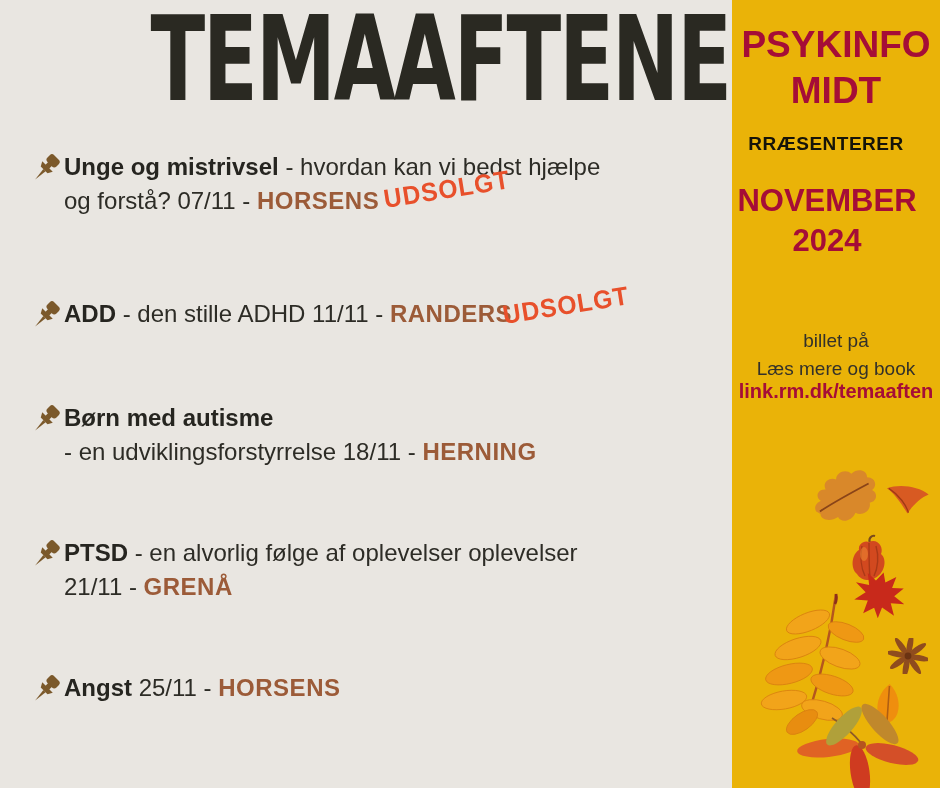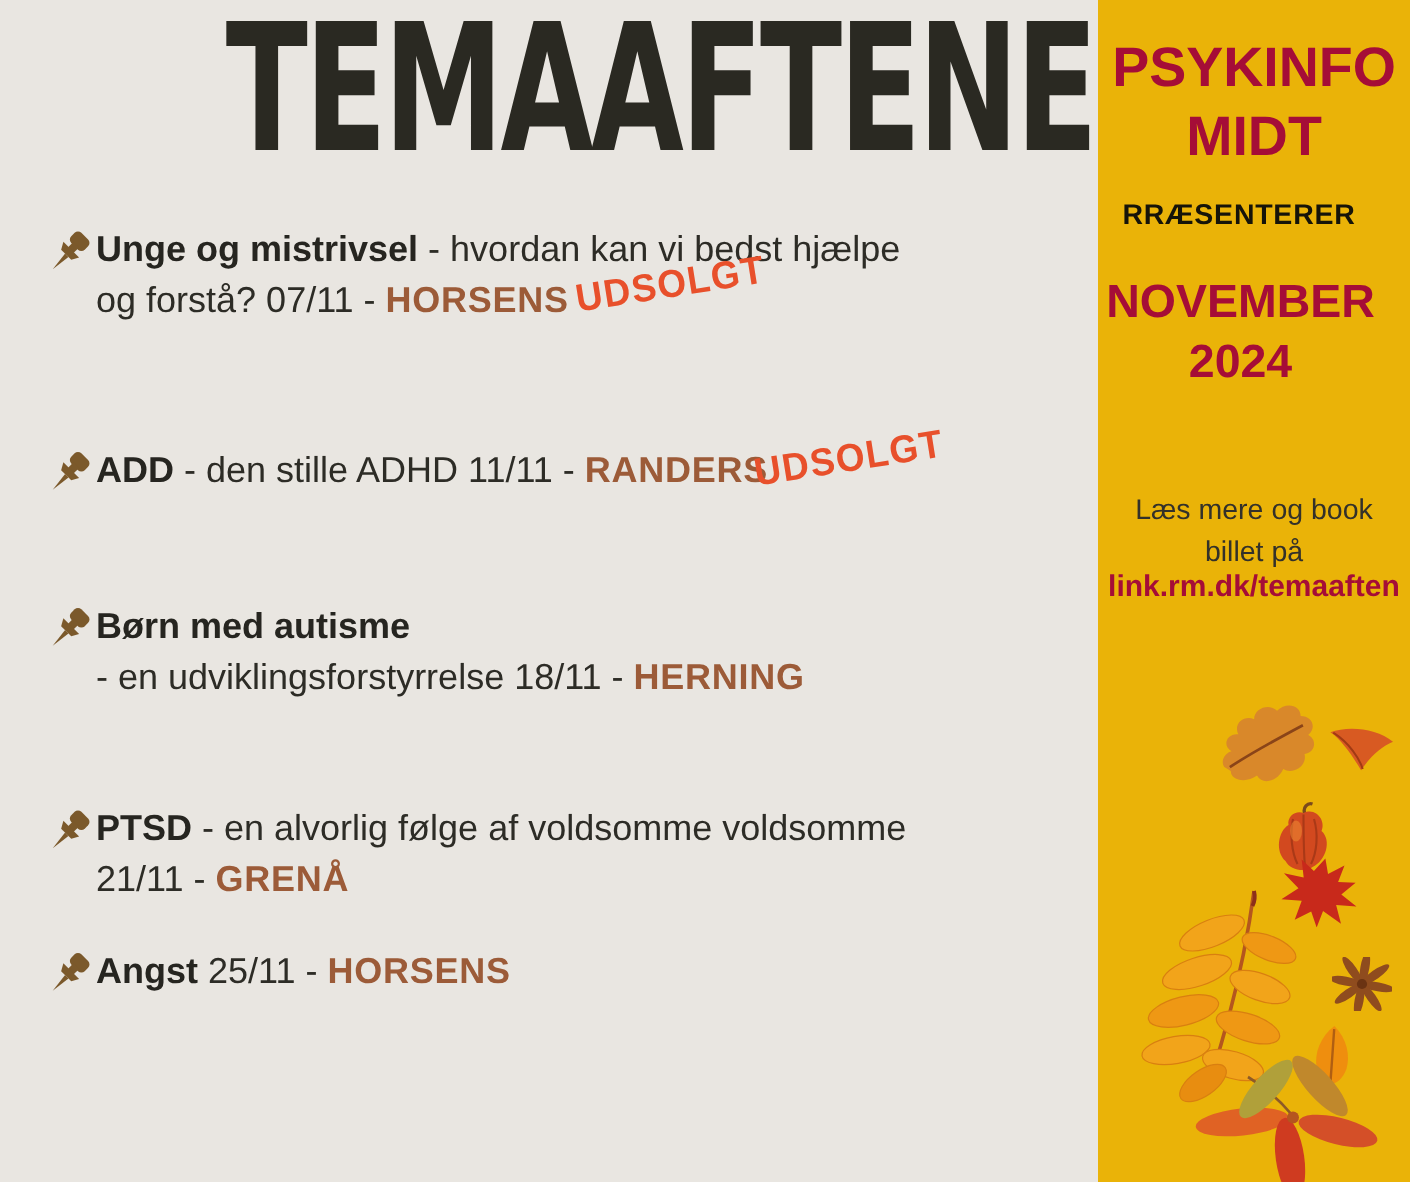--- a/index.html
+++ b/index.html
@@ -146,26 +146,26 @@
       <svg width="36" height="36" viewBox="0 0 34 34">
           <g fill="#7b592b" transform="rotate(45 17 16)">
             <rect x="11" y="2" width="12" height="9" rx="3"></rect>
             <rect x="14.5" y="9.5" width="5" height="5"></rect>
             <path d="M10 14 h14 l-2.5 4.5 h-9 Z"></path>
             <path d="M16 18.5 L17.5 31 L19 18.5 Z"></path>
           </g>
         </svg>
     </span>
     <div class="event-text">
-      <div class="line"><b>PTSD</b><span> - en alvorlig følge af voldsomme voldsomme</span></div>
+      <div class="line"><b>PTSD</b><span> - en alvorlig følge af oplevelser oplevelser</span></div>
       <div class="line"><span>21/11 - </span><span class="loc">GRENÅ</span></div>
     </div>
   </div>
 
-  <div class="event" style="top:631px">
+  <div class="event" style="top:671px">
     <span class="pin">
       <svg width="36" height="36" viewBox="0 0 34 34">
           <g fill="#7b592b" transform="rotate(45 17 16)">
             <rect x="11" y="2" width="12" height="9" rx="3"></rect>
             <rect x="14.5" y="9.5" width="5" height="5"></rect>
             <path d="M10 14 h14 l-2.5 4.5 h-9 Z"></path>
             <path d="M16 18.5 L17.5 31 L19 18.5 Z"></path>
           </g>
         </svg>
     </span>
@@ -178,22 +178,22 @@
     <div class="brand">
       <div>PSYKINFO</div>
       <div>MIDT</div>
     </div>
     <div class="presents">RRÆSENTERER</div>
     <div class="month">
       <div>NOVEMBER</div>
       <div>2024</div>
     </div>
     <div class="cta">
+      <div>billet på</div>
       <div>Læs mere og book</div>
-      <div>billet på</div>
     </div>
     <div class="link">link.rm.dk/temaaften</div>
 
     <svg class="leaf" style="left:78px; top:466px; transform:rotate(-14deg)" width="72" height="62" viewBox="0 0 80 65">
       <path d="M4 40 C2 34 8 30 12 30 C6 24 12 16 20 19 C18 10 28 6 34 11 C36 3 48 2 52 9 C60 4 70 9 68 17 C76 19 78 28 70 32 C76 37 72 46 64 45 C64 54 52 58 46 52 C40 60 28 60 26 52 C16 56 6 50 8 44 Z" fill="#d9882a"></path>
       <path d="M8 41 C28 34 48 29 68 24" stroke="#8a4418" stroke-width="2" fill="none"></path>
     </svg>
 
     <svg class="leaf" style="left:152px; top:482px; transform:rotate(6deg)" width="46" height="34" viewBox="0 0 48 34">
       <path d="M2 8 C14 2 34 2 46 10 C38 14 30 24 26 32 C20 24 10 12 2 8 Z" fill="#d85a22"></path>

